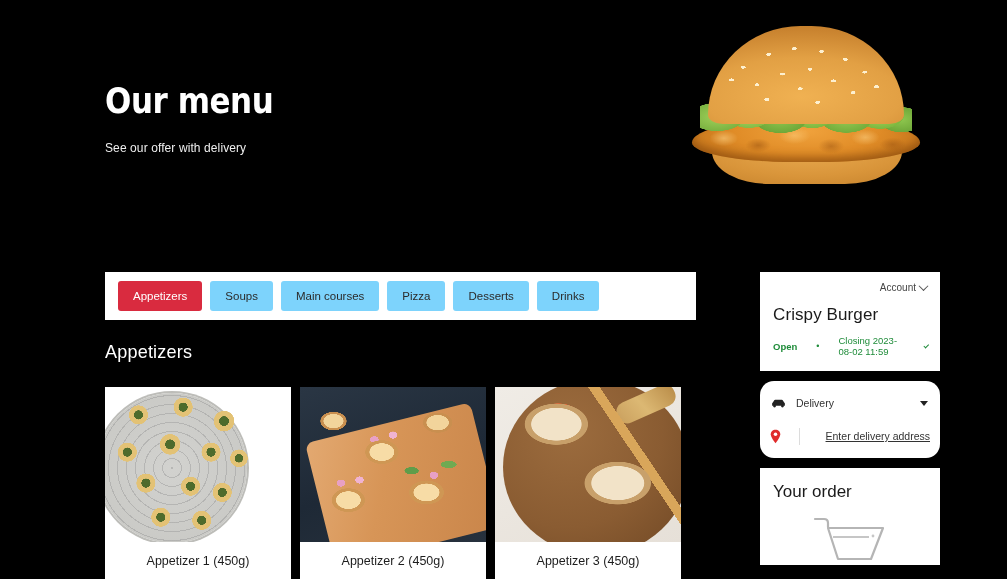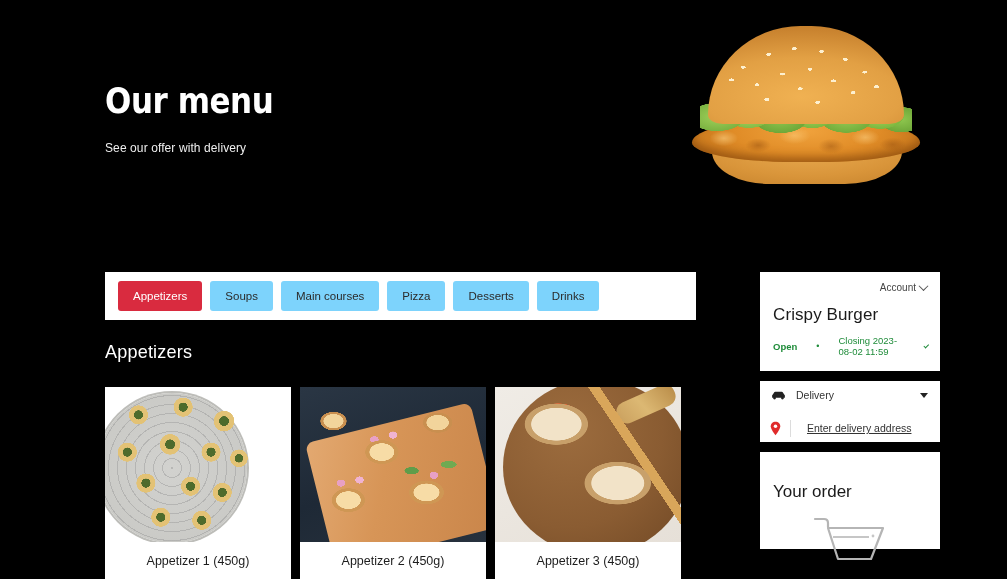--- a/index.html
+++ b/index.html
@@ -205,30 +205,30 @@
     font-size:10px; color:#444; cursor:pointer; }
   .chev{ width:7px; height:7px; border-right:1.2px solid #555; border-bottom:1.2px solid #555;
     transform:rotate(45deg) translate(-1px,-1px); display:inline-block; }
   .rest-name{ font-size:17px; color:#1a1a1a; margin-top:12px; letter-spacing:0.1px; }
   .status-row{ margin-top:10px; font-size:9.5px; color:#1f8c3a; display:flex; align-items:center; gap:19px; }
   .status-open{ font-weight:700; }
   .dot{ font-size:9px; }
   .chev-sm{ width:5px; height:5px; border-right:1.1px solid #1f8c3a; border-bottom:1.1px solid #1f8c3a;
     transform:rotate(45deg) translateY(-1px); display:inline-block; margin-left:2px; }
 
-  .rcard-delivery{ padding:2px 10px; }
+  .rcard-delivery{ padding:10px 10px;border-radius:14px; }
   .drow{ height:24px; display:flex; align-items:center; gap:9px; position:relative; }
-  .drow + .drow{ margin-top:9px; }
+  .drow + .drow{ margin-top:9px;justify-content:space-between; }
   .dsel{ flex:1; font-size:10.5px; color:#333; }
   .caret{ width:0; height:0; border-left:4px solid transparent; border-right:4px solid transparent;
     border-top:5px solid #222; margin-right:2px; }
   .dsep{ width:1px; height:17px; background:#dcdcdc; margin-right:7px; }
   .dlink{ font-size:10.5px; color:#333; text-decoration:underline; cursor:pointer; }
 
-  .rcard-order{ padding:30px 13px 0 13px; height:97px; }
+  .rcard-order{ padding:14px 13px 0 13px; height:97px; }
   .order-title{ font-size:17px; color:#1a1a1a; }
   .cart-wrap{ display:flex; justify-content:center; margin-top:12px; }
 </style>
 </head>
 <body>
 
 <div class="page">
 
   <div class="hero">
     <div class="hero-title">Our menu</div>

